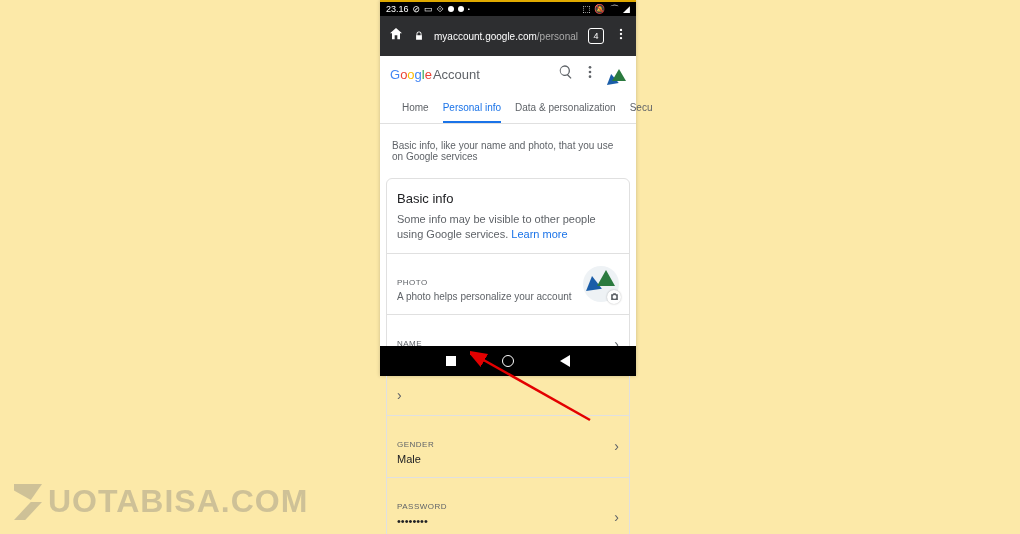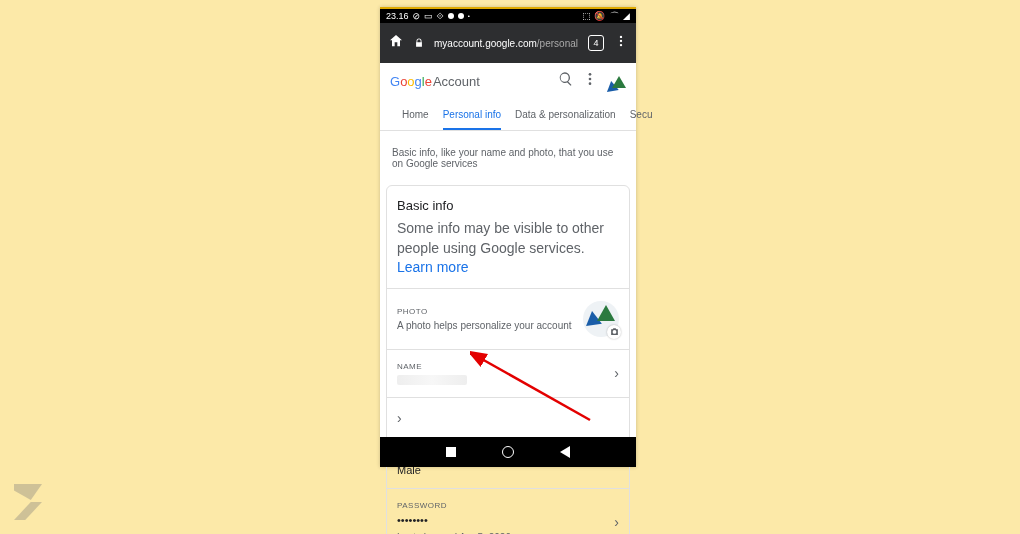--- a/index.html
+++ b/index.html
@@ -7,23 +7,23 @@
     width: 1020px;
     height: 534px;
     background: #fce9a8;
     font-family: Arial, sans-serif;
     position: relative;
     overflow: hidden;
   }
   .phone {
     position: absolute;
     left: 380px;
-    top: 7px;
+    top: 0;
     width: 256px;
-    height: 460px;
+    height: 376px;
     background: #fff;
     box-shadow: 0 0 4px rgba(0,0,0,0.2);
   }
   .status-bar {
     height: 16px;
     background: #000;
     color: #fff;
     font-size: 9px;
     display: flex;
     align-items: center;
@@ -81,30 +81,30 @@
     text-align: left;
     padding: 16px 12px;
   }
   .card {
     margin: 0 6px;
     border: 1px solid #e0e0e0;
     border-radius: 6px;
   }
   .card-hdr { padding: 12px 10px 10px; }
   .card-title { font-size: 13px; color: #202124; margin-bottom: 6px; }
-  .card-sub { font-size: 14px; color: #5f6368; line-height: 1.4; }
+  .card-sub { font-size: 11px; color: #5f6368; line-height: 1.4; }
   .card-sub a { color: #1a73e8; text-decoration: none; }
   .row {
     border-top: 1px solid #e0e0e0;
     padding: 12px 10px;
     position: relative;
     display: flex;
     align-items: center;
   }
-  .row-body { flex: 1; }
+  .row-body { flex: 1; margin-top: 12px; }
   .row-label { font-size: 8px; letter-spacing: 0.5px; color: #5f6368; text-transform: uppercase; margin-bottom: 4px; }
   .row-val { font-size: 11px; color: #202124; }
   .row-help { font-size: 10px; color: #5f6368; }
   .blur-name { width: 70px; height: 10px; background: linear-gradient(90deg,#eee,#f7f7f7,#eee); border-radius: 2px; }
   .chev { color: #5f6368; font-size: 14px; }
   .photo-av {
     width: 36px; height: 36px; border-radius: 50%; background:#eef2f5; position: relative; overflow: visible;
   }
   .photo-av .tri1 { position:absolute; right:4px; top:4px; border-left:9px solid transparent; border-right:9px solid transparent; border-bottom:16px solid #2b7a3f; }
   .photo-av .tri2 { position:absolute; left:2px; top:10px; border-left:8px solid transparent; border-right:8px solid transparent; border-bottom:14px solid #1a5da8; transform: rotate(-8deg); }
@@ -290,13 +290,14 @@
   <defs>
       <marker id="ah" markerWidth="10" markerHeight="10" refX="2" refY="3" orient="auto">
     <path d="M0,0 L0,6 L8,3 z" fill="#e30000"></path>
       </marker>
     </defs>
   <line x1="120" y1="70" x2="10" y2="8" stroke="#e30000" stroke-width="2.5" marker-end="url(#ah)"></line>
 </svg>
 
 <div class="watermark">
   <span class="wm-k"></span>
+  <span>UOTABISA.COM</span>
 </div>
 
 </body></html>

